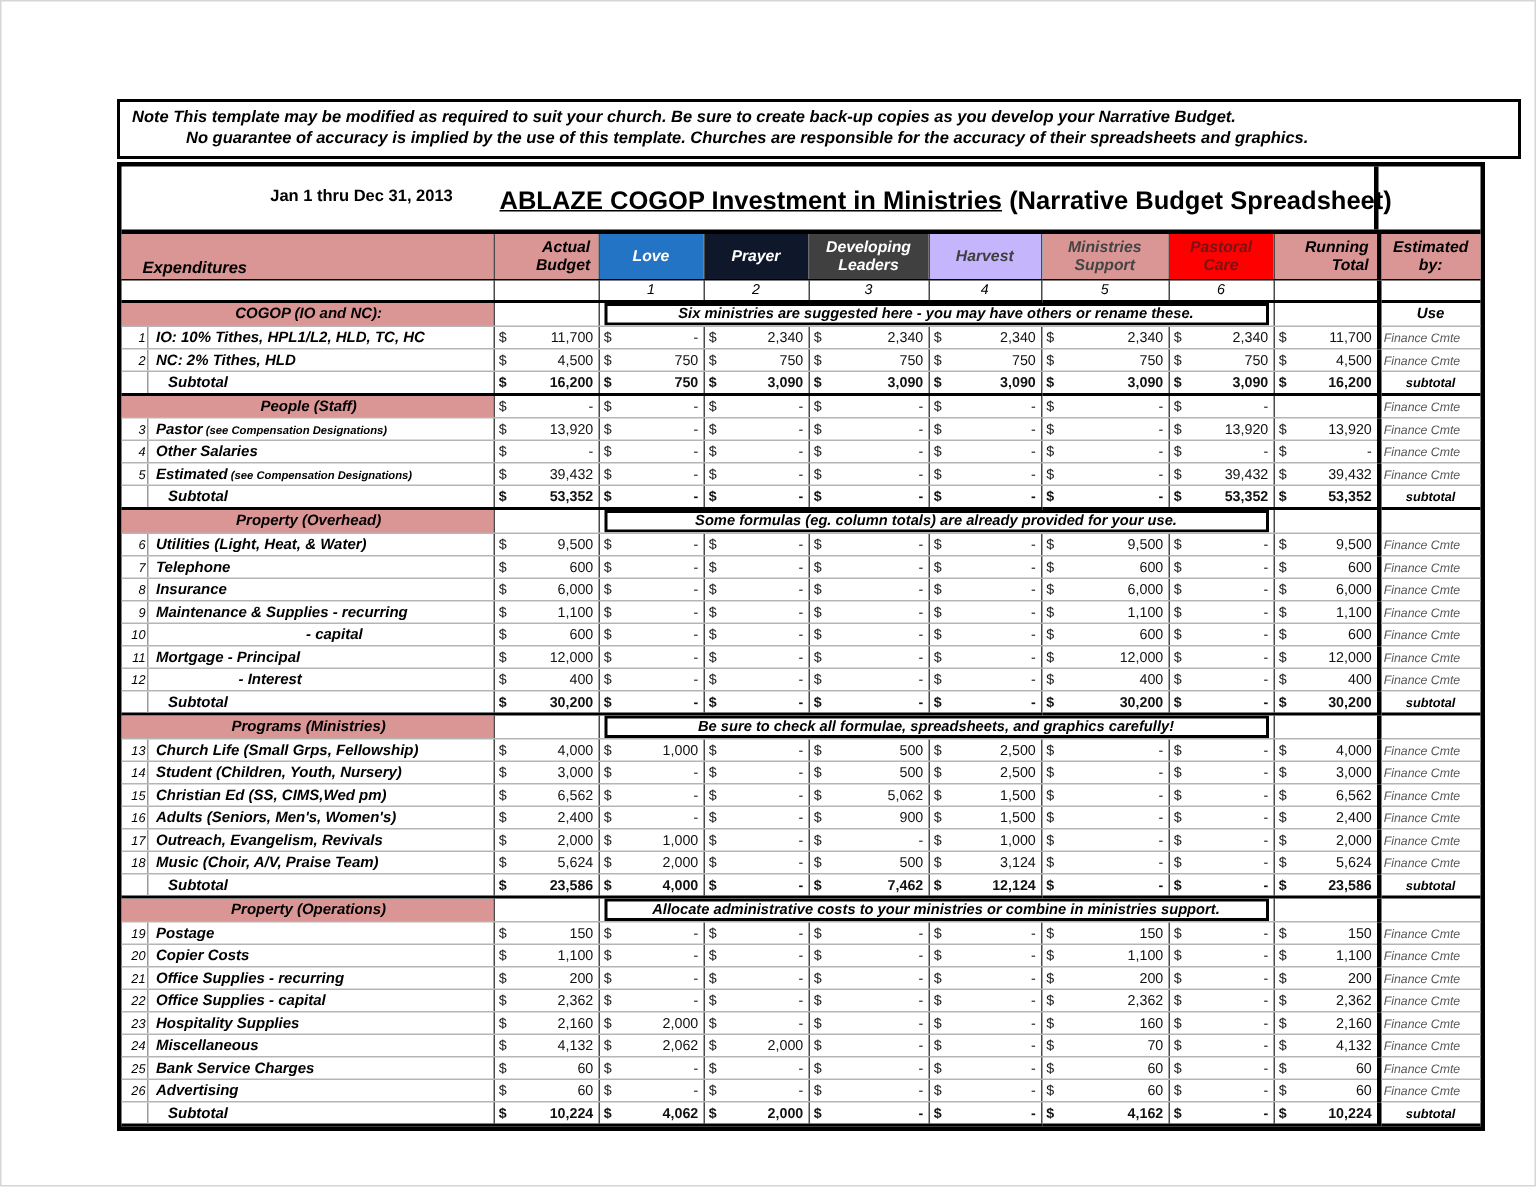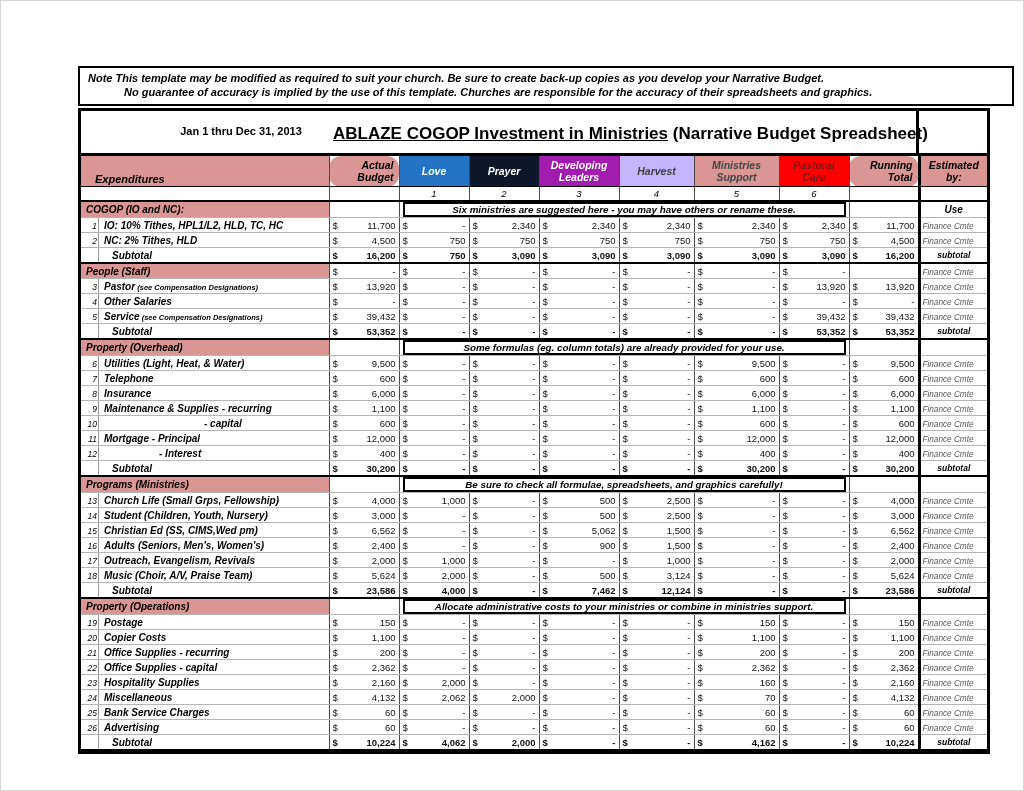--- a/index.html
+++ b/index.html
@@ -29,31 +29,31 @@
   .tb-title .u { text-decoration:underline; }
   .tb-right { width:68px; border-left:3px solid #000; }
 
   table { border-collapse:collapse; table-layout:fixed; width:906px; }
   td { border-right:1px solid #4a4a4a; border-bottom:1px solid #b5b5b5; padding:0 3px; vertical-align:middle; overflow:hidden; white-space:nowrap; }
   td:last-child { border-right:none; }
 
   .pink { background:var(--pink); }
   td.h { height:30px; font-weight:bold; font-style:italic; font-size:10.5px; text-align:center; white-space:normal; line-height:1.15; border-bottom:1px solid #000; }
   td.h-exp { text-align:left; vertical-align:bottom; padding-left:14px; font-size:11px; font-style:italic; }
-  td.h-actual, td.h-run { text-align:right; padding-right:5px;border-radius:12px; }
+  td.h-actual, td.h-run { text-align:right; padding-right:5px; }
   td.est-col { border-left:3px solid #000; }
 
   tr.num-row td { height:13px; border-bottom:2px solid #000; }
   .num { font-style:italic; font-size:9.5px; text-align:center; font-weight:normal; }
 
   tr.row-item td, tr.row-section td, tr.row-subtotal td { height:14px; font-size:10px; }
   tr.row-section td { border-top:1px solid #000; }
   tr.row-subtotal td { border-top:1px solid #000; border-bottom:2px solid #000; }
 
-  .sec-label { font-weight:bold; font-style:italic; padding-left:5px; }
+  .sec-label { font-weight:bold; font-style:italic; padding-left:5px;text-align:center; }
   .lbl-td { position:relative; }
   .lbl-td::before { content:""; position:absolute; left:17px; top:-1px; bottom:-1px; border-left:1px solid #9a9a9a; }
   .rownum { display:inline-block; width:13px; text-align:right; margin-right:7px; font-style:italic; font-size:8.5px; font-weight:normal; }
   .lbl { font-weight:bold; font-style:italic; font-size:10px; }
   .lbl.ind1 { margin-left:55px; }
   .lbl.ind2 { margin-left:100px;margin-top:12px; }
   .lbl-small { font-weight:bold; font-style:italic; font-size:7.5px; }
   .sub-label { font-weight:bold; font-style:italic; padding-left:28px; font-size:10px; }
 
   .money { display:flex; justify-content:space-between; align-items:center; }
@@ -98,21 +98,21 @@
         <col style="width:70px">
       <col style="width:70px">
         <col style="width:68px">
     </colgroup>
     <thead id="sheet-head">
         <tr class="head-row">
           <td class="h h-exp pink">Expenditures</td>
           <td class="h h-actual pink">Actual Budget</td>
           <td class="h h-min" style="background: rgb(35, 116, 197); color: rgb(255, 255, 255);">Love</td>
           <td class="h h-min" style="background: #0f172a; color: rgb(255, 255, 255);">Prayer</td>
-          <td class="h h-min" style="background: #a21caf; color: rgb(255, 255, 255);">Developing Leaders</td>
+          <td class="h h-min" style="background: #404040; color: rgb(255, 255, 255);">Developing Leaders</td>
           <td class="h h-min" style="background: #c4b5fd; color: rgb(63, 63, 63);">Harvest</td>
           <td class="h h-min" style="background: rgb(217, 150, 148); color: rgb(68, 68, 68);">Ministries Support</td>
           <td class="h h-min" style="background: rgb(254, 0, 0); color: rgb(122, 18, 20);">Pastoral Care</td>
           <td class="h h-run pink">Running Total</td>
           <td class="h pink est-col">Estimated by:</td>
         </tr>
         <tr class="num-row">
           <td></td>
           <td></td>
           <td class="num">1</td>
@@ -440,21 +440,21 @@
           </td>
           <td class="money-td">
             <div class="money">
               <span class="cur">$</span>
               <span class="amt">-</span>
             </div>
           </td>
           <td class="est-td est-col"><span class="est-fc">Finance Cmte</span></td>
         </tr>
         <tr class="row-item">
-          <td class="lbl-td"><span class="rownum">5</span><span class="lbl">Service</span><span class="lbl-small"> (see Compensation Designations)</span></td>
+          <td class="lbl-td"><span class="rownum">5</span><span class="lbl">Estimated</span><span class="lbl-small"> (see Compensation Designations)</span></td>
           <td class="money-td">
             <div class="money">
               <span class="cur">$</span>
               <span class="amt">39,432</span>
             </div>
           </td>
           <td class="money-td">
             <div class="money">
               <span class="cur">$</span>
               <span class="amt">-</span>

